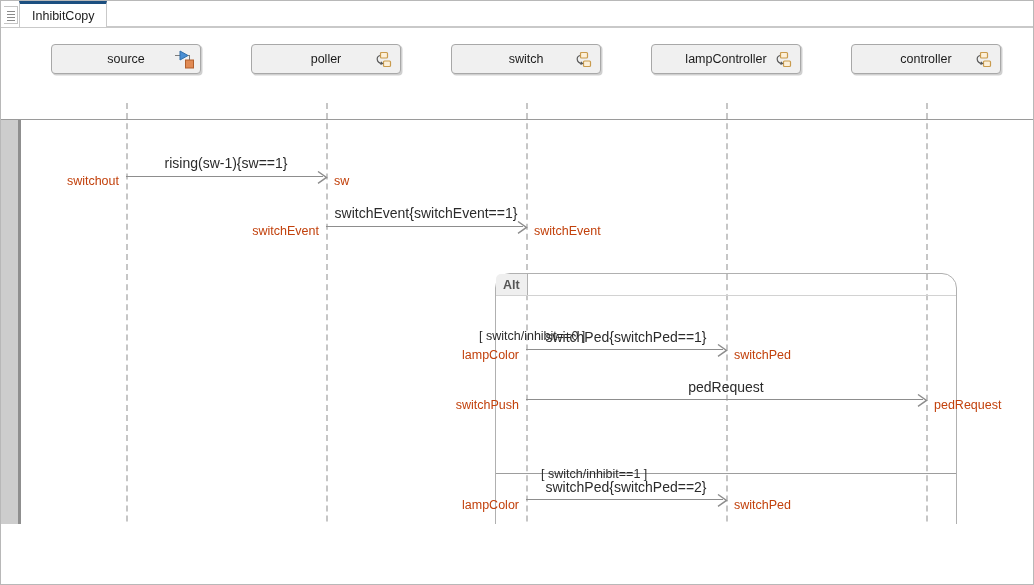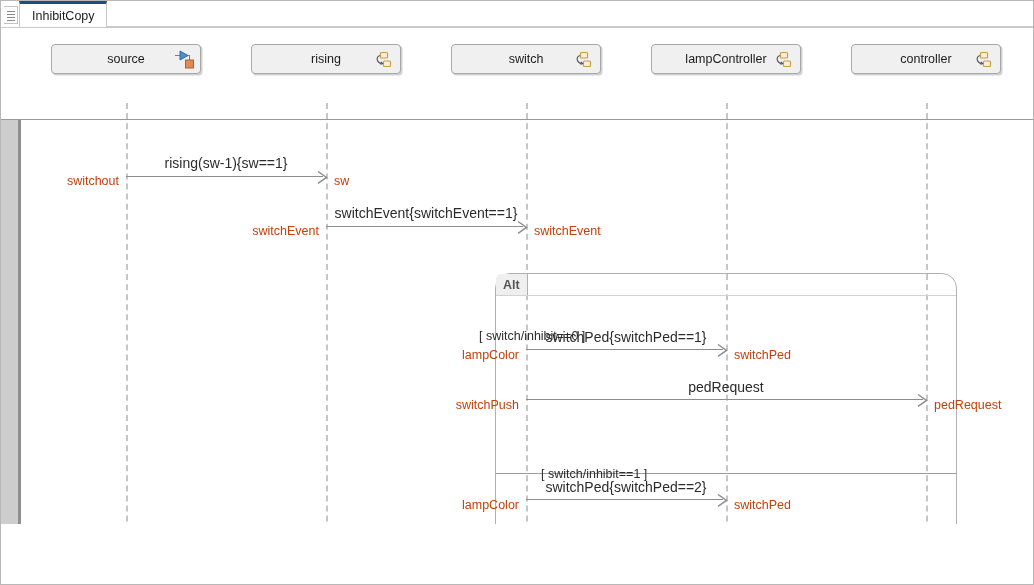--- a/index.html
+++ b/index.html
@@ -270,21 +270,21 @@
           <line x1="1" y1="6.5" x2="6" y2="6.5" stroke="#7d7d7d" stroke-width="1"></line>
           <polygon points="6,2 14,6.5 6,11" fill="#4a8fd4" stroke="#2f6da8" stroke-width="1"></polygon>
           <line x1="14" y1="6.5" x2="16" y2="6.5" stroke="#7d7d7d" stroke-width="1"></line>
           <line x1="15.5" y1="6.5" x2="15.5" y2="11" stroke="#7d7d7d" stroke-width="1"></line>
           <rect x="11.5" y="11" width="8" height="8" fill="#e08a54" stroke="#b15f2c" stroke-width="1"></rect>
         </svg>
       </span>
     </div>
 
     <div class="lhead" style="left:250px">
-      <span class="lbl">rising</span>
+      <span class="lbl">poller</span>
       <span class="icon-comp">
         <svg width="18" height="18" viewBox="0 0 18 18">
           <rect x="5.5" y="1.5" width="7" height="5.5" rx="1" fill="#fdf0d8" stroke="#c99b4d" stroke-width="1.2"></rect>
           <rect x="8.5" y="10" width="7" height="5.5" rx="1" fill="#fdf0d8" stroke="#c99b4d" stroke-width="1.2"></rect>
           <path d="M5 4.5 C1 5.5 1 12 7 12.6" fill="none" stroke="#5a5a5a" stroke-width="1.2"></path>
           <polygon points="6,10.3 8.6,12.7 5.4,14" fill="#5a5a5a"></polygon>
         </svg>
       </span>
     </div>
 

